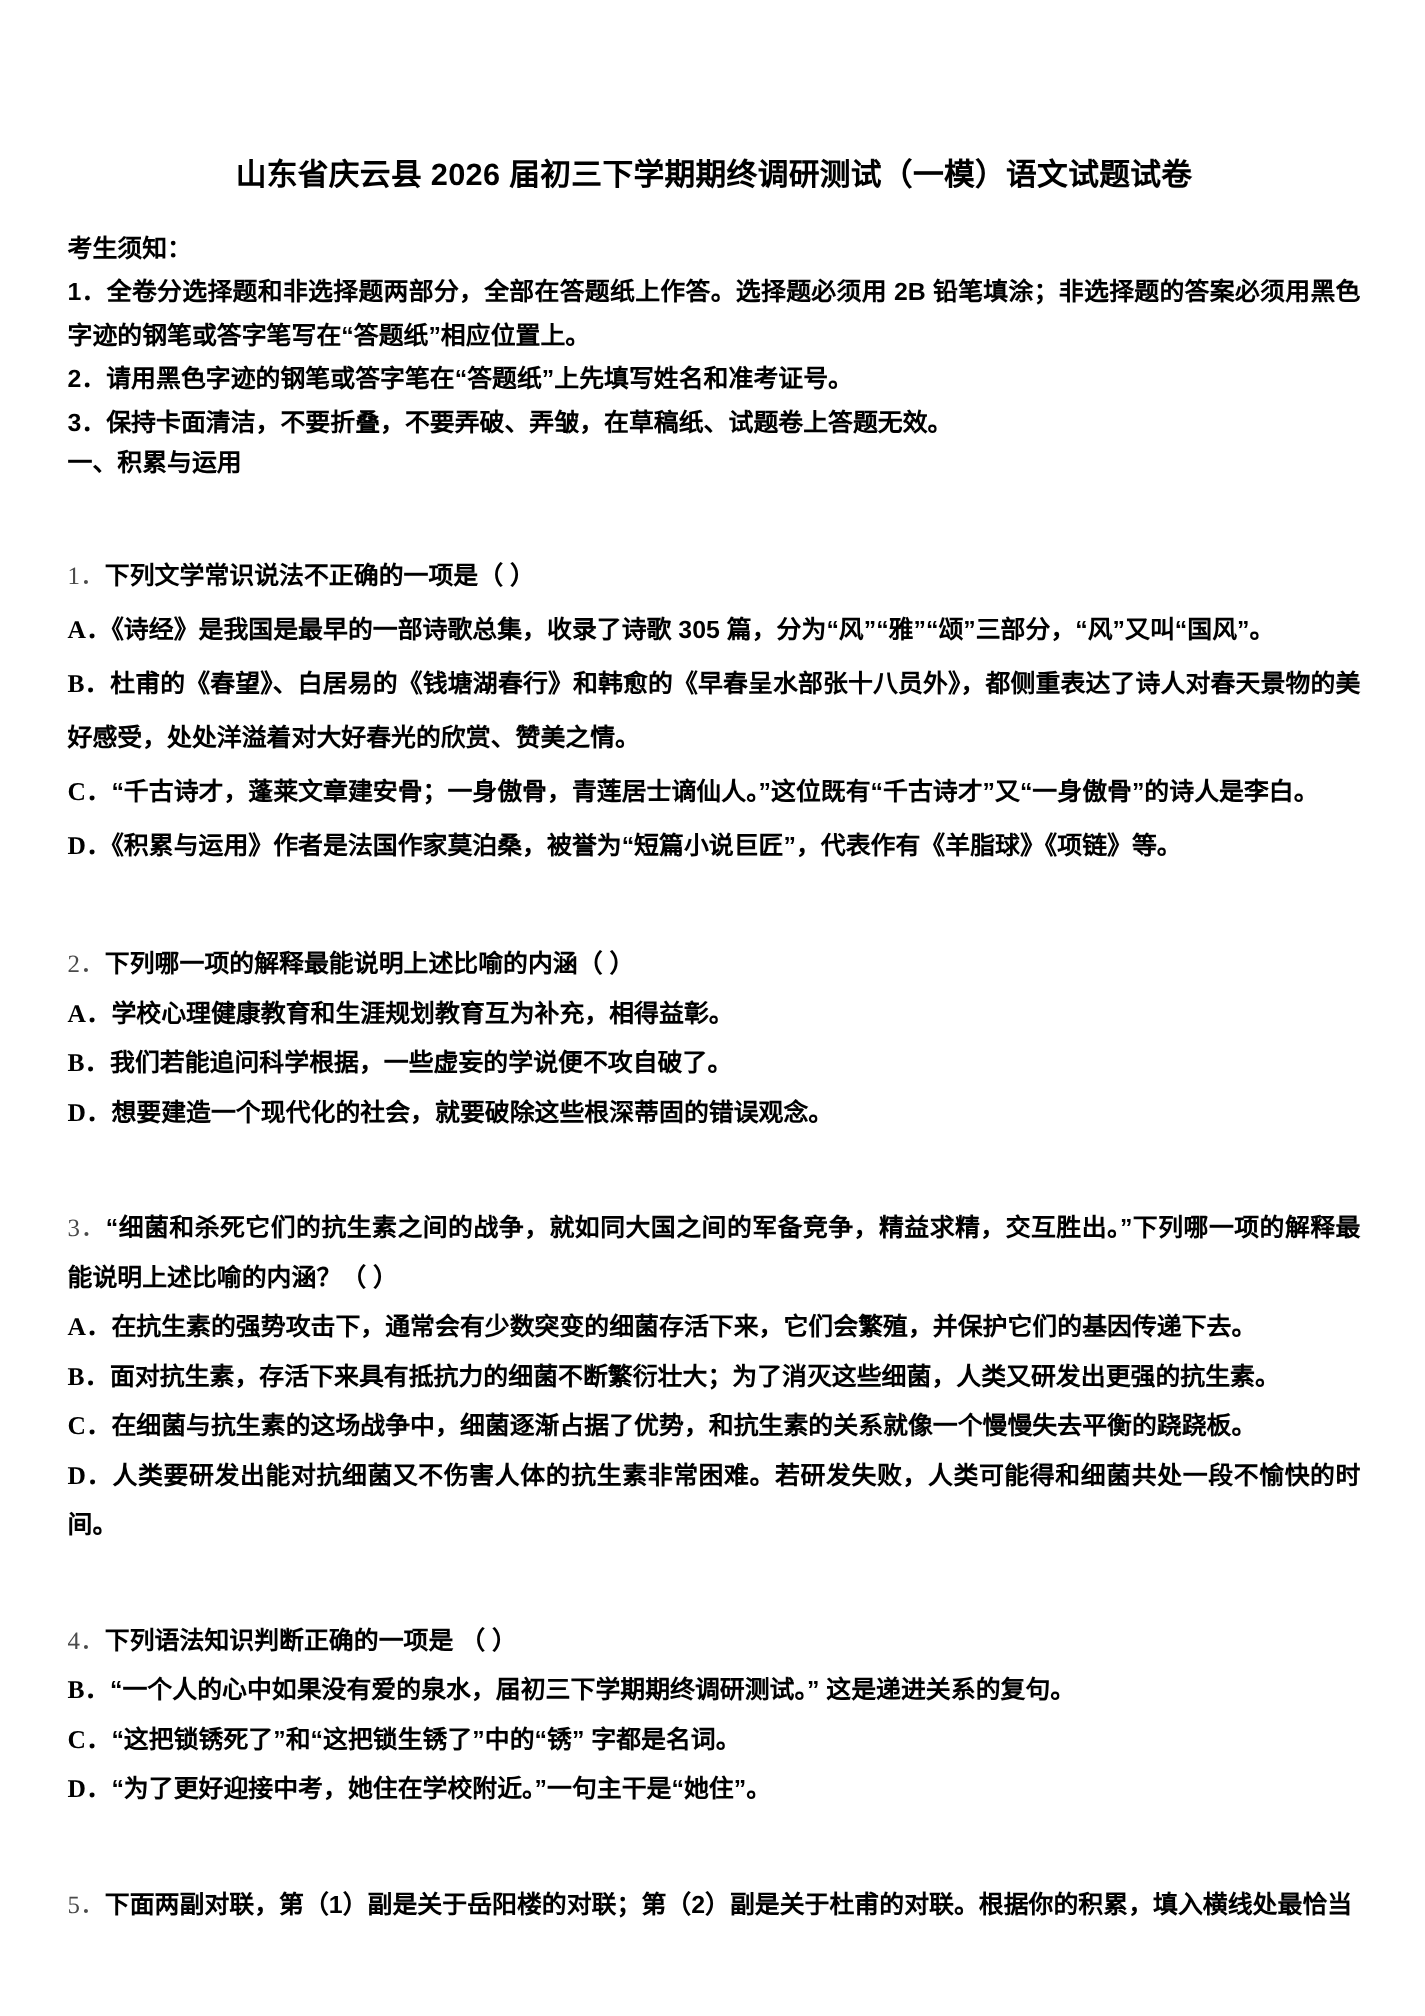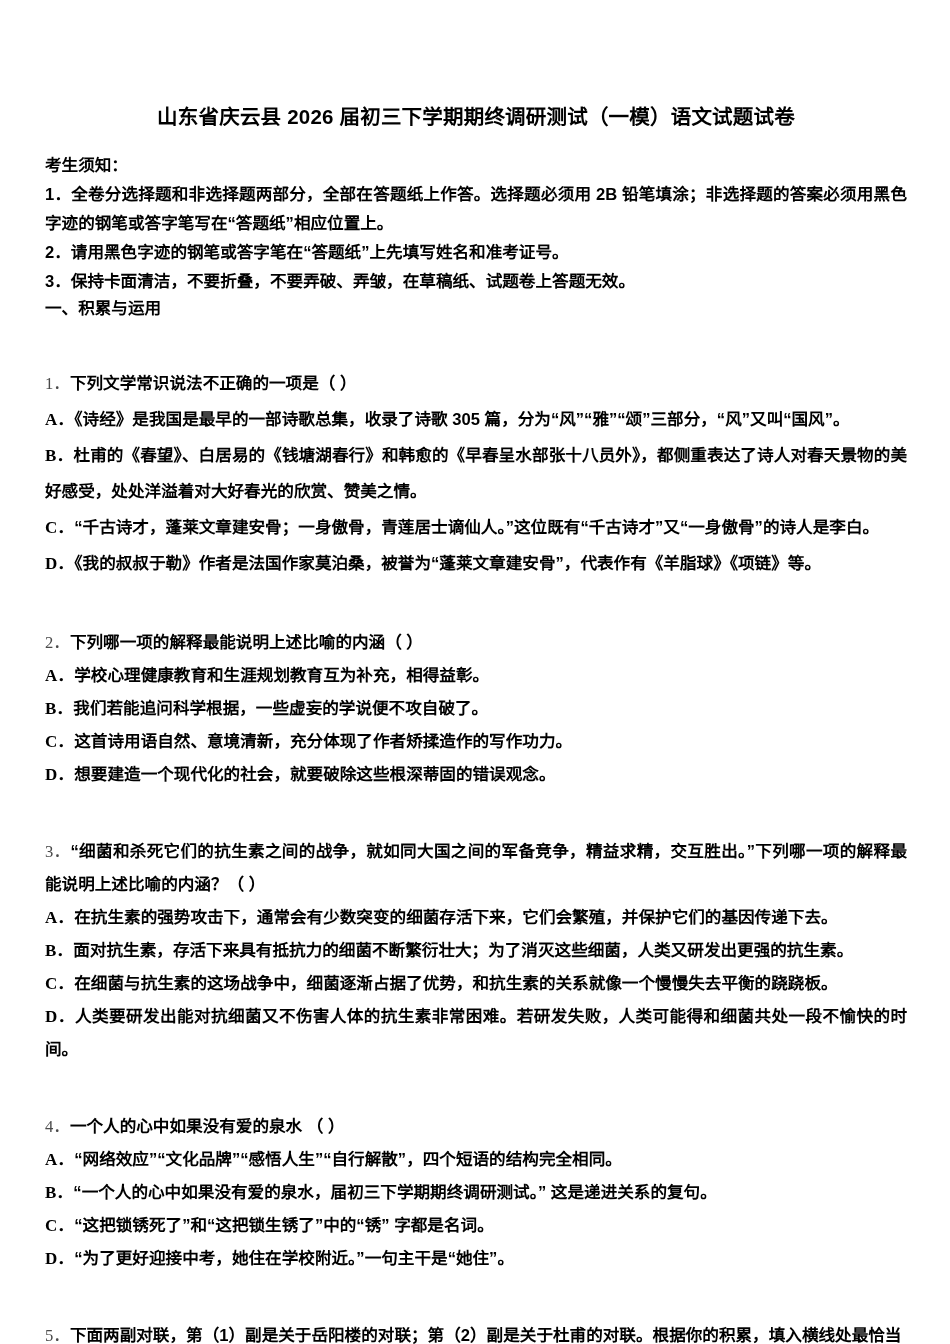--- a/index.html
+++ b/index.html
@@ -131,34 +131,31 @@
     <div class="opt">
       <span class="lbl">A．</span><span>《诗经》是我国是最早的一部诗歌总集，收录了诗歌 305 篇，分为“风”“雅”“颂”三部分，“风”又叫“国风”。</span>
     </div>
     <div class="opt">
       <span class="lbl">B．</span><span>杜甫的《春望》、白居易的《钱塘湖春行》和韩愈的《早春呈水部张十八员外》，都侧重表达了诗人对春天景物的美好感受，处处洋溢着对大好春光的欣赏、赞美之情。</span>
     </div>
     <div class="opt">
       <span class="lbl">C．</span><span>“千古诗才，蓬莱文章建安骨；一身傲骨，青莲居士谪仙人。”这位既有“千古诗才”又“一身傲骨”的诗人是李白。</span>
     </div>
     <div class="opt">
-      <span class="lbl">D．</span><span>《我的叔叔于勒》作者是法国作家莫泊桑，被誉为“蓬莱文章建安骨”，代表作有《羊脂球》《项链》等。</span>
+      <span class="lbl">D．</span><span>《积累与运用》作者是法国作家莫泊桑，被誉为“短篇小说巨匠”，代表作有《羊脂球》《项链》等。</span>
     </div>
 
     <div class="q-stem tight">
       <span class="num">2．</span><span>下列哪一项的解释最能说明上述比喻的内涵（  ）</span>
     </div>
     <div class="opt tight">
       <span class="lbl">A．</span><span>学校心理健康教育和生涯规划教育互为补充，相得益彰。</span>
     </div>
     <div class="opt tight">
       <span class="lbl">B．</span><span>我们若能追问科学根据，一些虚妄的学说便不攻自破了。</span>
-    </div>
-    <div class="opt tight">
-      <span class="lbl">C．</span><span>这首诗用语自然、意境清新，充分体现了作者矫揉造作的写作功力。</span>
     </div>
     <div class="opt tight">
       <span class="lbl">D．</span><span>想要建造一个现代化的社会，就要破除这些根深蒂固的错误观念。</span>
     </div>
 
     <div class="q-stem tight">
       <span class="num">3．</span><span>“细菌和杀死它们的抗生素之间的战争，就如同大国之间的军备竞争，精益求精，交互胜出。”下列哪一项的解释最能说明上述比喻的内涵？（      ）</span>
     </div>
     <div class="opt tight">
       <span class="lbl">A．</span><span>在抗生素的强势攻击下，通常会有少数突变的细菌存活下来，它们会繁殖，并保护它们的基因传递下去。</span>
@@ -167,24 +164,21 @@
       <span class="lbl">B．</span><span>面对抗生素，存活下来具有抵抗力的细菌不断繁衍壮大；为了消灭这些细菌，人类又研发出更强的抗生素。</span>
     </div>
     <div class="opt tight">
       <span class="lbl">C．</span><span>在细菌与抗生素的这场战争中，细菌逐渐占据了优势，和抗生素的关系就像一个慢慢失去平衡的跷跷板。</span>
     </div>
     <div class="opt tight">
       <span class="lbl">D．</span><span>人类要研发出能对抗细菌又不伤害人体的抗生素非常困难。若研发失败，人类可能得和细菌共处一段不愉快的时间。</span>
     </div>
 
     <div class="q-stem tight">
-      <span class="num">4．</span><span>一个人的心中如果没有爱的泉水 （        ）</span>
-    </div>
-    <div class="opt tight">
-      <span class="lbl">A．</span><span>“网络效应”“文化品牌”“感悟人生”“自行解散”，四个短语的结构完全相同。</span>
+      <span class="num">4．</span><span>下列语法知识判断正确的一项是 （        ）</span>
     </div>
     <div class="opt tight">
       <span class="lbl">B．</span><span>“一个人的心中如果没有爱的泉水，届初三下学期期终调研测试。” 这是递进关系的复句。</span>
     </div>
     <div class="opt tight">
       <span class="lbl">C．</span><span>“这把锁锈死了”和“这把锁生锈了”中的“锈” 字都是名词。</span>
     </div>
     <div class="opt tight">
       <span class="lbl">D．</span><span>“为了更好迎接中考，她住在学校附近。”一句主干是“她住”。</span>
     </div>

